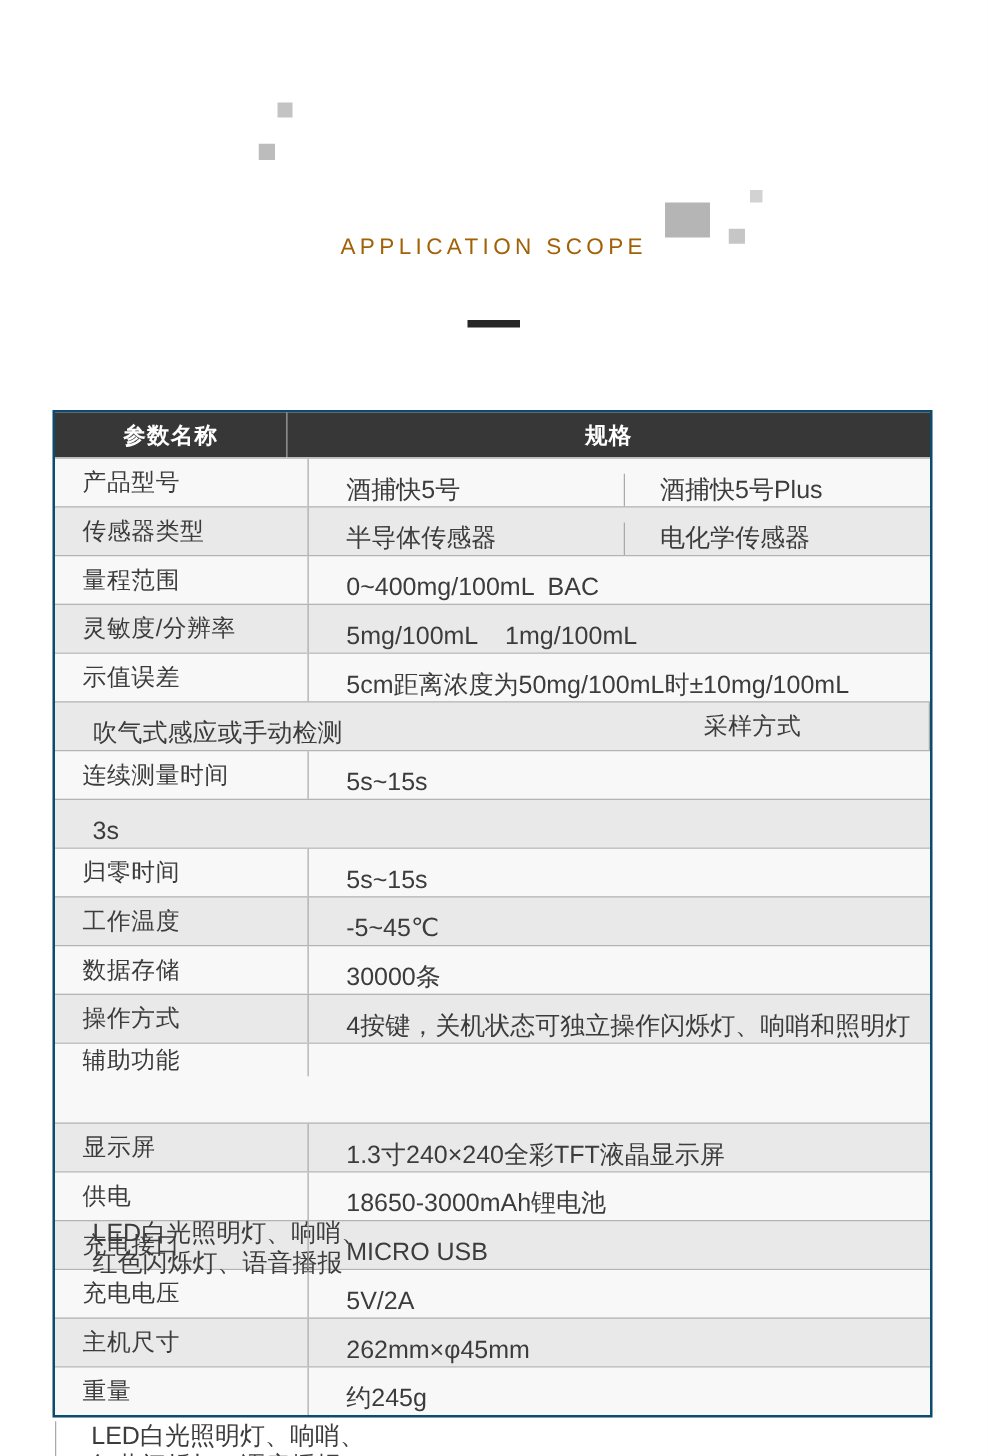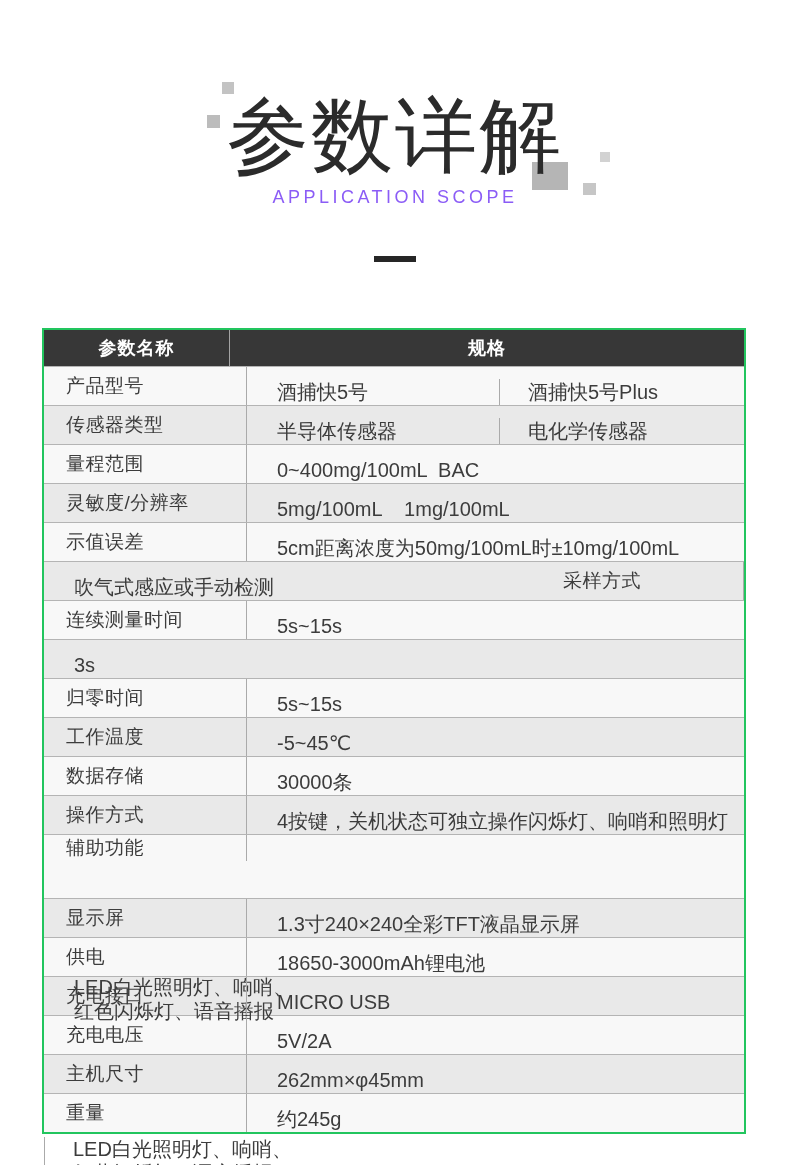--- a/index.html
+++ b/index.html
@@ -16,30 +16,30 @@
   .sq4{left:600px;top:152px;width:10px;height:10px;background:#d2d2d2;}
   .sq5{left:583px;top:183px;width:13px;height:12px;background:#c6c6c6;}
   .title{
     position:absolute;z-index:1;top:88px;left:0;width:100%;margin:0;
     text-align:center;font-size:82px;line-height:96px;font-weight:500;
     letter-spacing:2px;color:#2b2b2b;
   }
   .subtitle{
     position:absolute;z-index:1;top:187px;left:0;width:100%;
     text-align:center;font-size:18px;font-weight:300;
-    letter-spacing:3.5px;color:#8b5cf6;
+    letter-spacing:3.5px;color:#a16207;
   }
   .dash{
     position:absolute;top:256px;left:50%;transform:translateX(-50%);
     width:42px;height:6px;background:#262626;
   }
   
   .spec-table{
     position:absolute;left:42px;top:328px;width:704px;
-    border:2px solid #22c55e;box-sizing:border-box;background:#f8f8f8;
+    border:2px solid #0c4a6e;box-sizing:border-box;background:#f8f8f8;
   }
   .thead{
     display:flex;height:36px;background:#373737;color:#ffffff;
     font-size:18px;font-weight:600;letter-spacing:1px;
   }
   .th{display:flex;align-items:center;justify-content:center;box-sizing:border-box;}
   .th-label{width:186px;border-right:1px solid rgba(255,255,255,0.55);}
   .th-spec{flex:1;}
   .tr{display:flex;height:39px;box-sizing:border-box;border-top:1px solid #b4b4b4;}
   .tr.tall{height:64px;flex-direction:column;}
@@ -55,21 +55,20 @@
 <body>
 
 <div class="page">
 
   <header class="hero">
     <div class="decor sq1"></div>
     <div class="decor sq2"></div>
     <div class="decor sq3"></div>
     <div class="decor sq4"></div>
     <div class="decor sq5"></div>
-    <h1 class="title">参数详解</h1>
     <div class="subtitle">APPLICATION SCOPE</div>
     <div class="dash"></div>
   </header>
 
   <section class="spec-table">
     <div class="thead">
       <div class="th th-label">参数名称</div>
       <div class="th th-spec">规格</div>
     </div>
     <div id="tbody">

